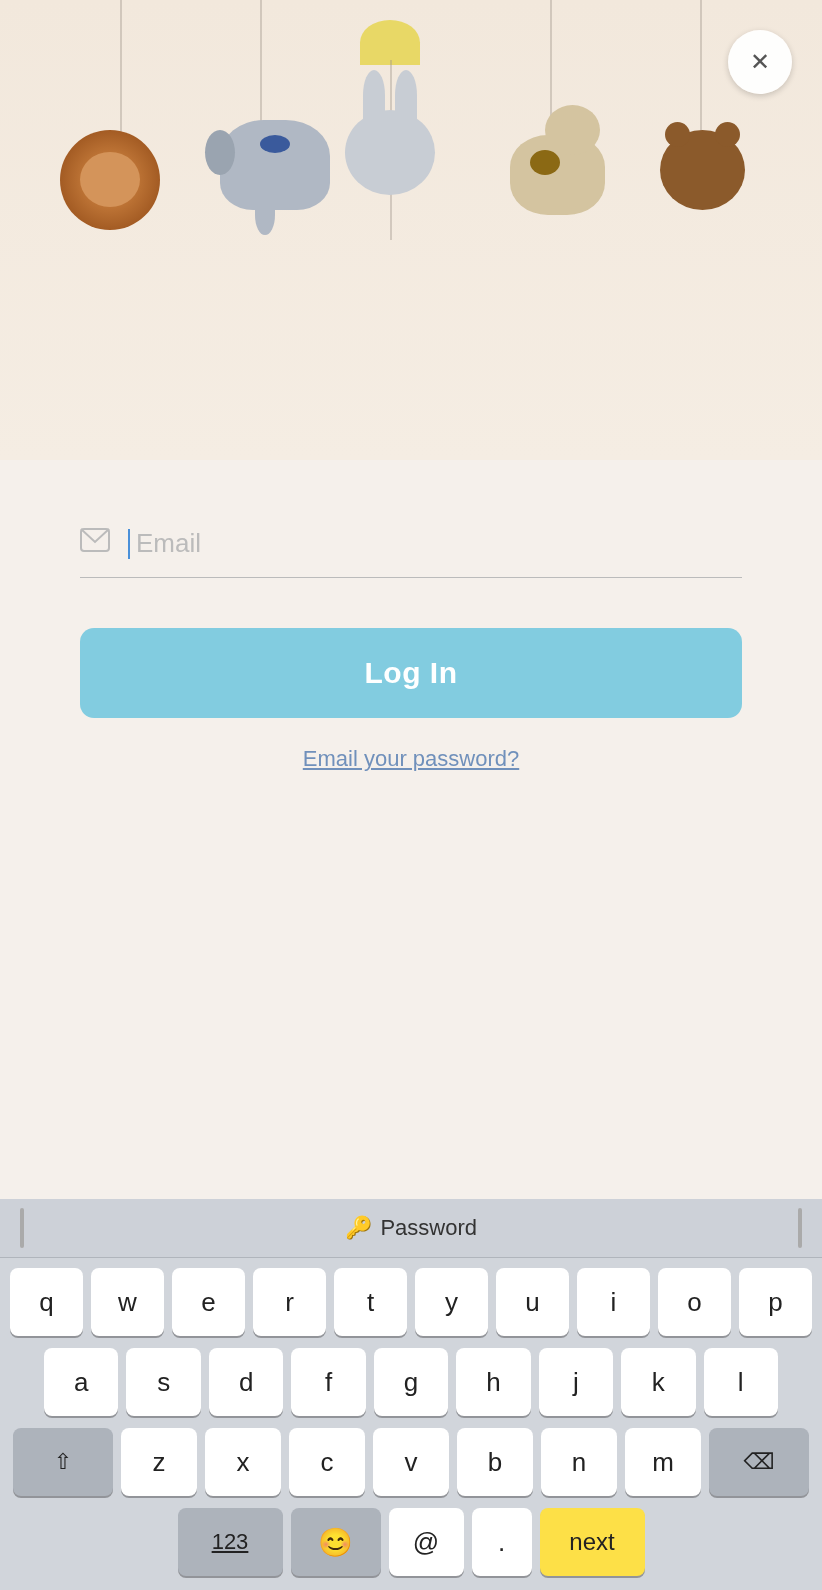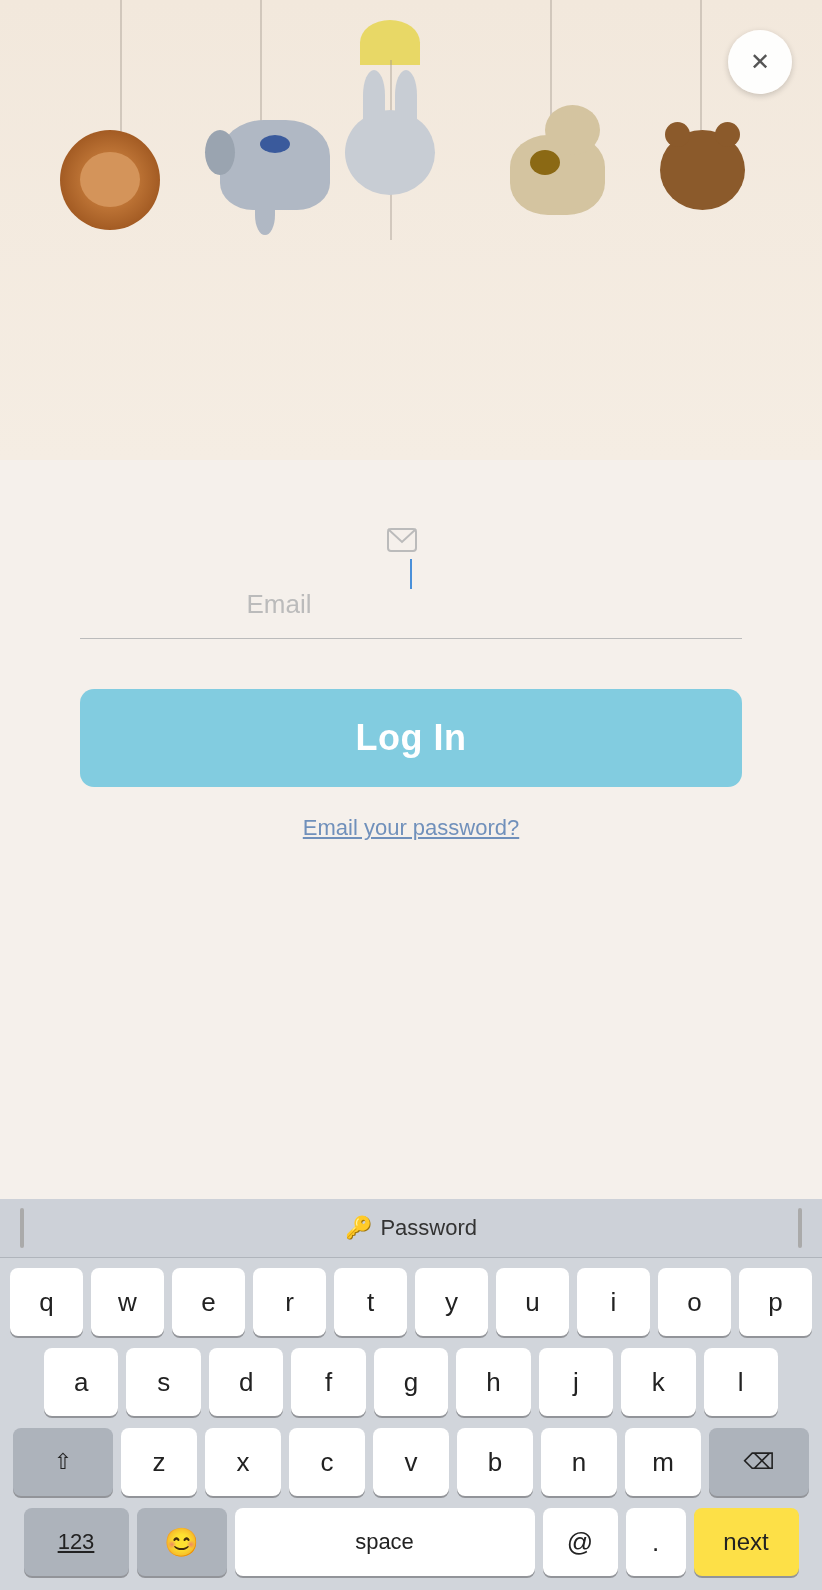--- a/index.html
+++ b/index.html
@@ -28,21 +28,20 @@
       padding: 50px 80px 60px;
       position: relative;
     }
 
     .input-group {
       display: flex;
       align-items: center;
       border-bottom: 1px solid #bbb;
       padding: 18px 0;
       margin-bottom: 10px;
-      flex-direction: column;
     }
 
     .input-icon {
       color: #aaa;
       font-size: 26px;
       margin-right: 18px;
       flex-shrink: 0;
     }
 
     .input-field {
@@ -78,21 +77,21 @@
       0%, 100% { opacity: 1; }
       50% { opacity: 0; }
     }
 
     .login-btn {
       width: 100%;
       padding: 28px;
       background: #82cce0;
       border: none;
       border-radius: 14px;
-      font-size: 36px;
+      font-size: 30px;
       font-weight: 600;
       color: white;
       cursor: pointer;
       margin-top: 40px;
       margin-bottom: 28px;
       letter-spacing: 0.5px;
     }
 
     .forgot-link {
       display: block;
@@ -496,19 +495,18 @@
       <div class="key">v</div>
       <div class="key">b</div>
       <div class="key">n</div>
       <div class="key">m</div>
       <div class="key special" style="flex:1.5;max-width:100px;font-size:22px;">⌫</div>
     </div>
 
     <div class="keys-row">
       <div class="key special number-key" style="flex:1.5;max-width:105px;text-decoration:underline;">123</div>
       <div class="key special emoji-key" style="flex:1.2;max-width:90px;">😊</div>
-      <div class="key" style="flex:4;max-width:300px;font-size:22px;">space</div>
       <div class="key at-key" style="flex:1;max-width:75px;">@</div>
       <div class="key dot-key" style="flex:0.8;max-width:60px;">.</div>
       <div class="key special next-key" style="flex:1.5;max-width:105px;">next</div>
     </div>
   </div>
 </div>
 
 </body></html>

